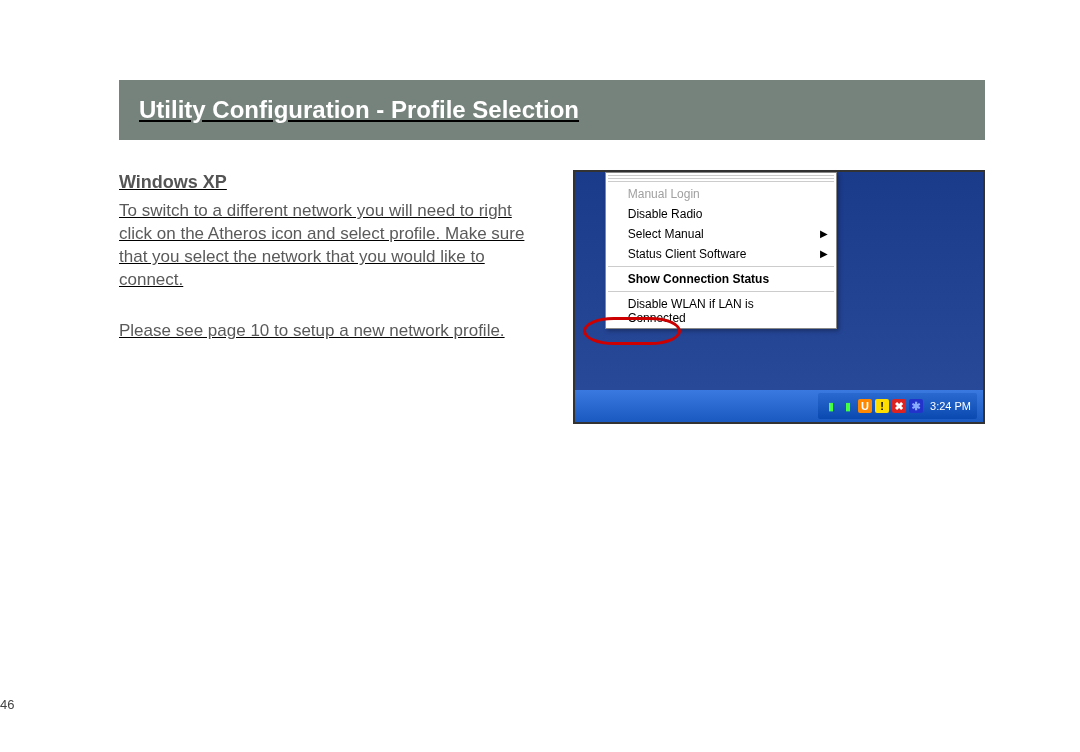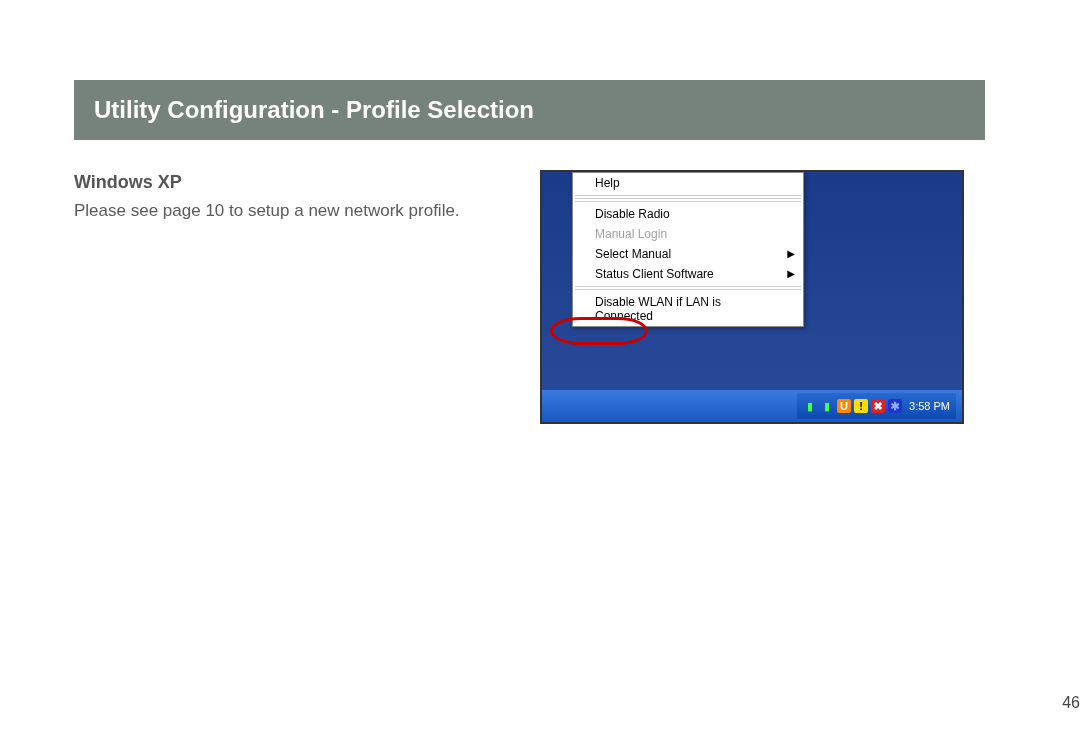--- a/index.html
+++ b/index.html
@@ -5,25 +5,26 @@
   body {
     margin: 0;
     padding: 0;
     font-family: Arial, Helvetica, sans-serif;
     background: #fff;
     width: 1080px;
     height: 752px;
     overflow: hidden;
   }
   .page {
-    padding: 80px 95px 0 74px;
+    padding: 80px 95px 0 119px;
     box-sizing: border-box;
     width: 1080px;
     height: 752px;
     position: relative;
+    text-decoration: underline;
   }
   .title-bar {
     background: #76827c;
     color: #fff;
     font-weight: bold;
     font-size: 24px;
     padding: 16px 20px 16px 20px;
     margin-bottom: 30px;
   }
   .content {
@@ -124,71 +125,72 @@
   .ico.signal { color: #4f4; }
   .ico.orange { background:#f80; color:#fff; border-radius:2px; font-weight:bold; }
   .ico.yellow { background:#fd0; color:#000; border-radius:2px; font-weight:bold; }
   .ico.red { background:#d22; color:#fff; border-radius:2px; font-weight:bold; }
   .ico.blue { background:#23c; color:#8af; border-radius:2px; font-weight:bold; }
   .tray .clock { color:#fff; font-size:11px; margin-left:4px; }
   .pagenum {
     position: absolute;
     bottom: 40px;
     left: 0; right: 0;
-    text-align: right;
-    font-size: 16px;
+    text-align: left;
+    font-size: 13px;
     color: #444;
   }
 </style>
 </head>
 <body>
 
 <div class="page">
   <div class="title-bar">
     <span>Utility Configuration - Profile Selection</span>
   </div>
 
   <div class="content">
     <div class="textcol">
       <h3>Windows XP</h3>
+      <p>To switch to a different network you will need to right click on the Atheros icon and select profile. Make sure that you select the network that you would like to connect.</p>
       <p>Please see page 10 to setup a new network profile.</p>
     </div>
 
     <div class="screenshot">
       <div class="desktop-bg">
         <div class="context-menu">
-          <div class="menu-item">Help</div>
           <div class="menu-sep"></div>
           <div class="menu-sep"></div>
           <div class="menu-sep"></div>
+          <div class="menu-item disabled">Manual Login</div>
           <div class="menu-item">Disable Radio</div>
-          <div class="menu-item disabled">Manual Login</div>
           <div class="menu-item">
             <span>Select Manual</span>
             <span class="arrow">▶</span>
           </div>
           <div class="menu-item">
             <span>Status Client Software</span>
             <span class="arrow">▶</span>
           </div>
           <div class="menu-sep"></div>
+          <div class="menu-item bold">Show Connection Status</div>
           <div class="menu-sep"></div>
           <div class="menu-item">Disable WLAN if LAN is Connected</div>
         </div>
         <div class="highlight-oval"></div>
 
         <div class="taskbar">
           <div class="tray">
             <span class="ico signal">▮</span>
             <span class="ico signal">▮</span>
             <span class="ico orange">U</span>
             <span class="ico yellow">!</span>
             <span class="ico red">✖</span>
             <span class="ico blue">✱</span>
-            <span class="clock">3:58 PM</span>
+            <span class="clock">3:24 PM</span>
           </div>
         </div>
       </div>
     </div>
   </div>
 
   <div class="pagenum">46</div>
 </div>
 
 </body></html>

